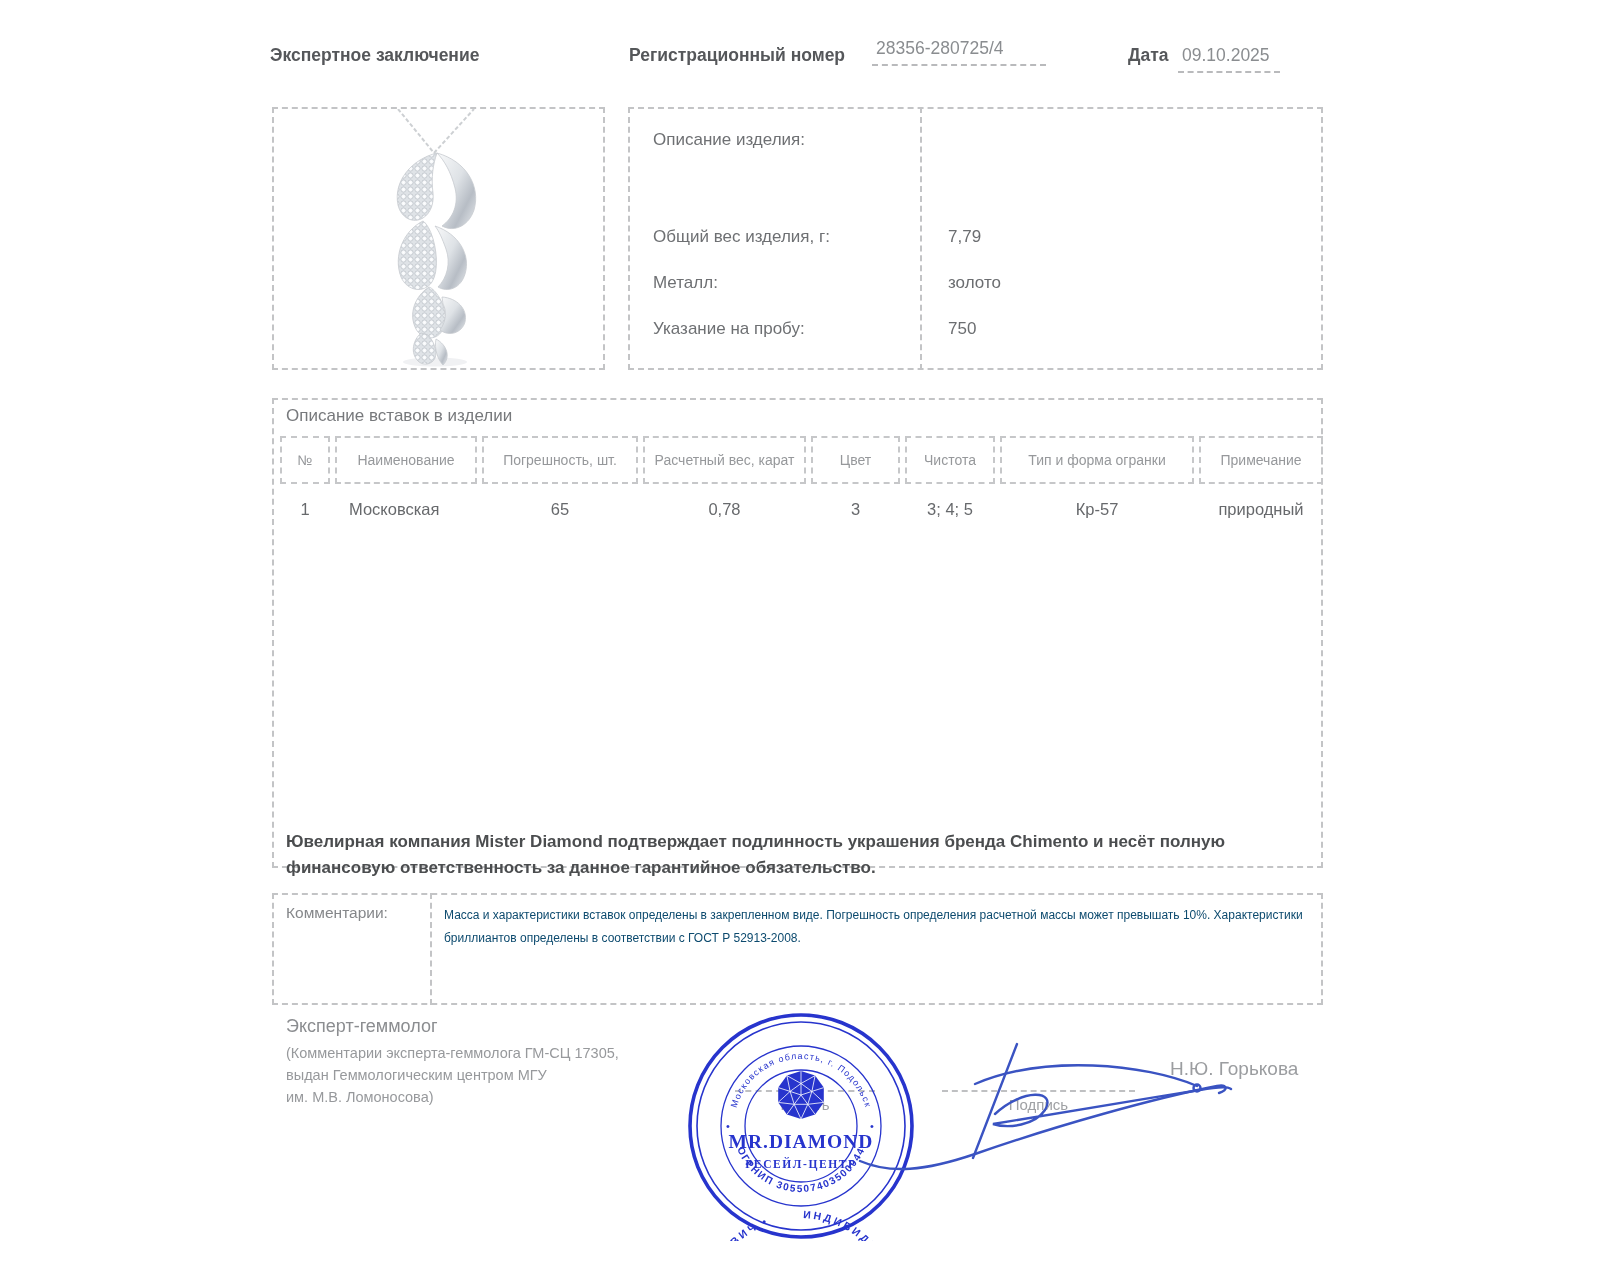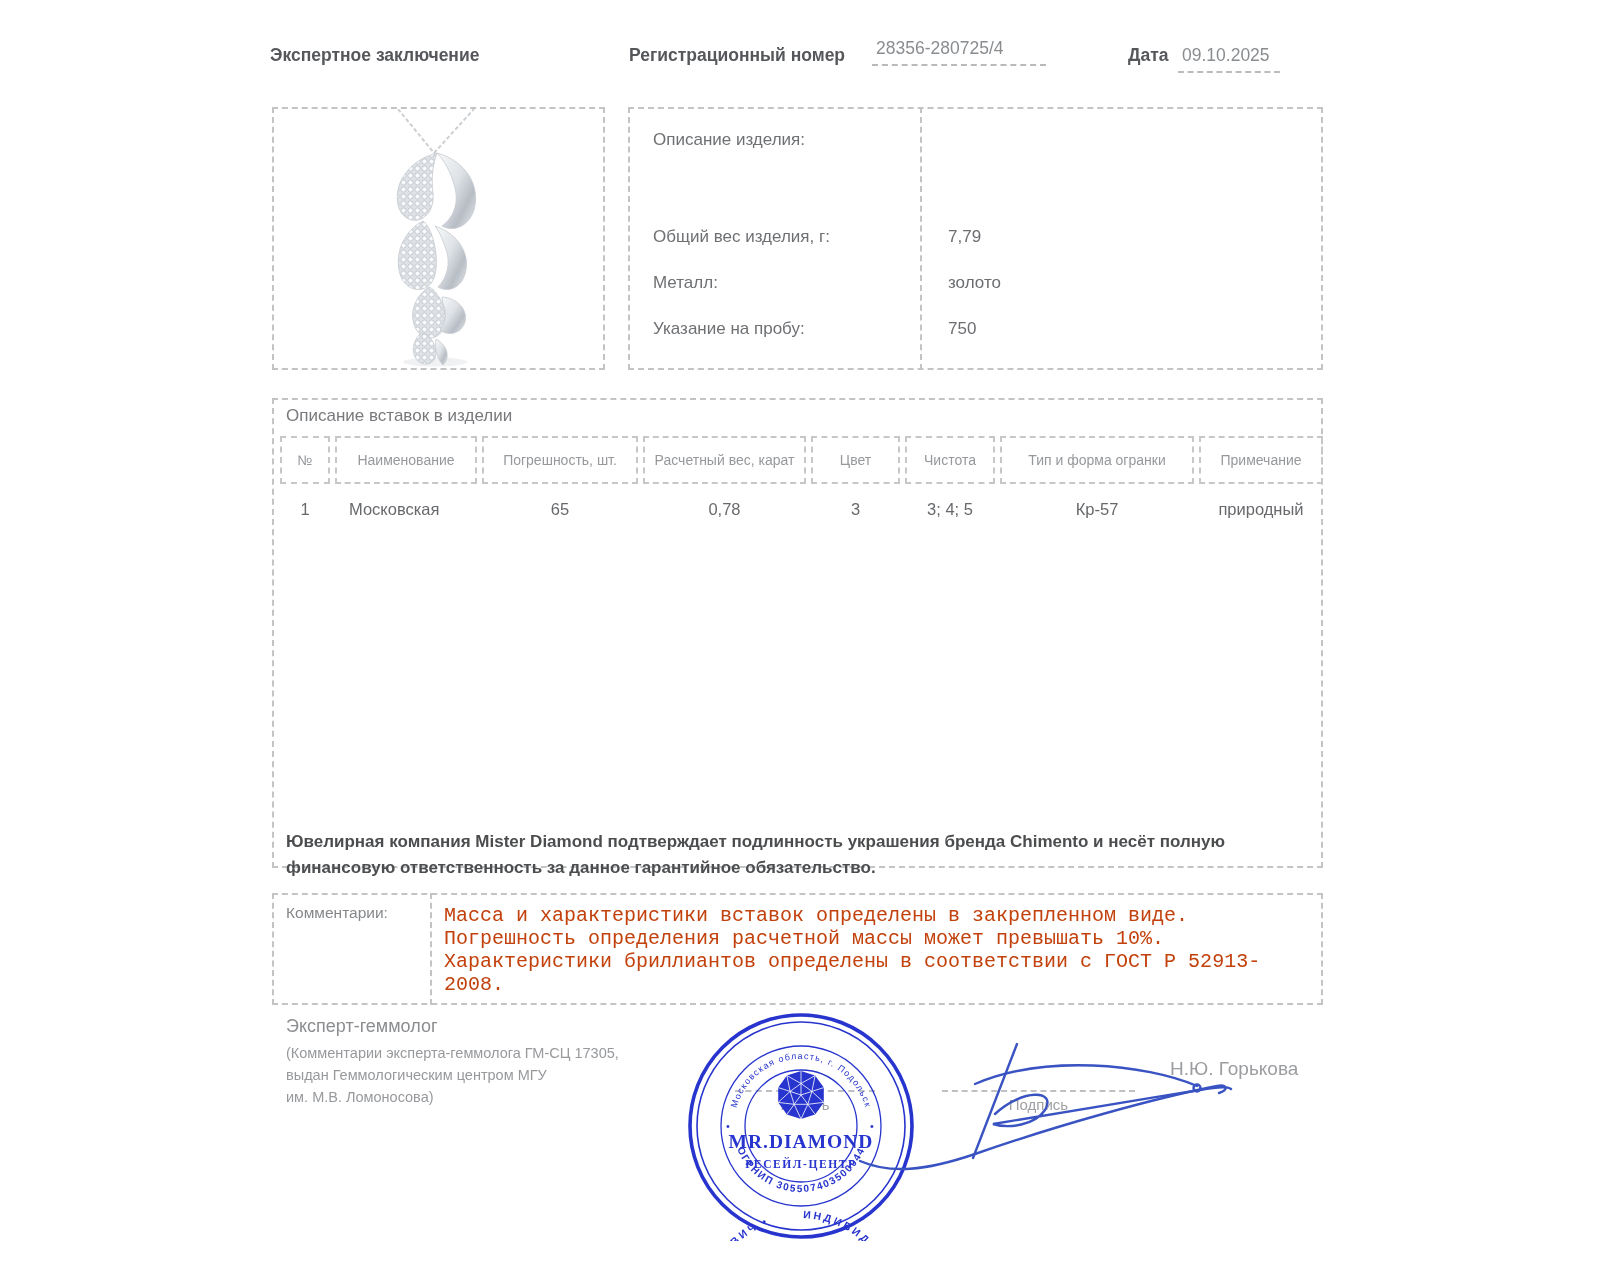--- a/index.html
+++ b/index.html
@@ -27,21 +27,21 @@
   .th { border:2px dashed #c6c7c9; box-sizing:border-box; height:48px;
         display:flex; align-items:center; justify-content:center;
         font-size:14px; color:#96989b; text-align:center; flex-shrink:0; }
   .tbl-row { position:absolute; display:flex; gap:5px; }
   .td { font-size:16.5px; color:#67696c; text-align:center; flex-shrink:0; }
   .td.left { text-align:left; padding-left:14px; box-sizing:border-box; }
 
   .statement { font-size:17px; font-weight:bold; color:#4b4d4f; line-height:26px; }
 
   .comments-label { font-size:15.5px; color:#85878a; }
-  .comments-text { font-size:20px; color:#c2410c; line-height:23px;font-family:Liberation Mono, monospace; }
+  .comments-text { font-size:12px; color:#0c4a6e; line-height:23px; }
 
   .expert-title { font-size:18px; color:#8b8d90; }
   .expert-cert { font-size:14.5px; color:#97999c; line-height:22px; }
 
   .sig-line { position:absolute; border-top:2px dashed #bfc0c2; height:0; }
   .sig-label { position:absolute; font-size:15px; color:#9fa1a4; text-align:center; }
   .expert-name { font-size:19px; color:#9b9da0; white-space:nowrap; }
 
   .stamp-svg  { position:absolute; left:686px; top:1011px; }
   .sign-svg   { position:absolute; left:845px; top:1036px; }

